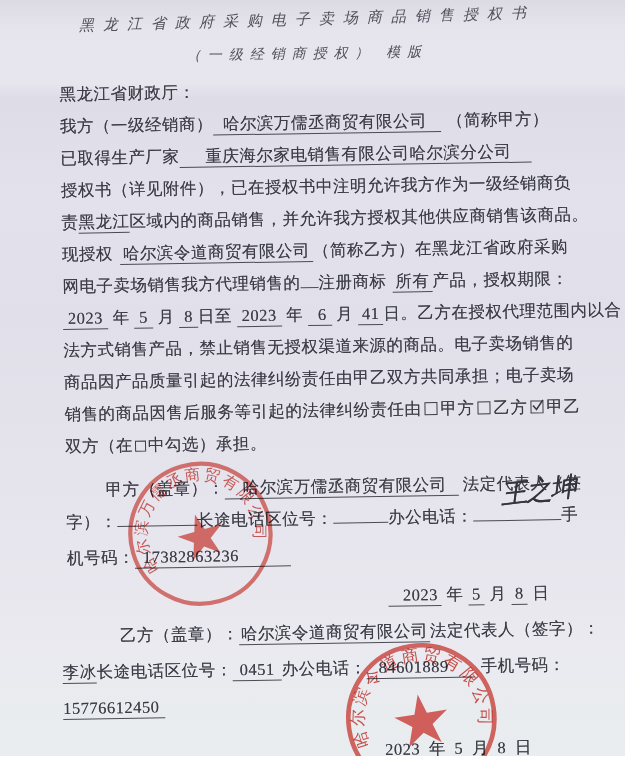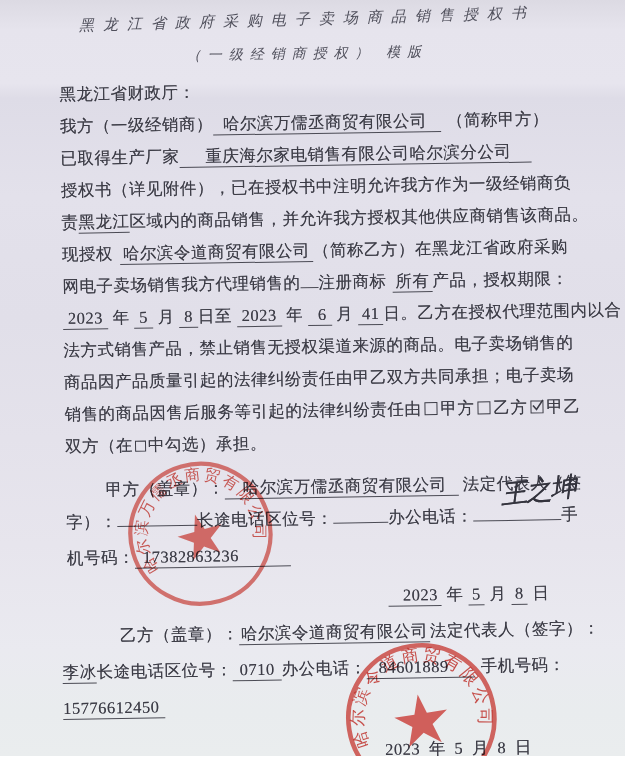--- a/index.html
+++ b/index.html
@@ -135,21 +135,21 @@
       <span>月</span>
       <span class="u" style="padding:0 4px 1px 4px">8</span>
       <span>日</span>
     </div>
 
     <div class="line" style="top:622px;padding-left:52px">
       <span>乙方（盖章）：</span><span class="u" style="padding:0 2px 1px 2px">哈尔滨令道商贸有限公司</span><span>法定代表人（签字）：</span>
     </div>
 
     <div class="line" style="top:658px;left:58px">
-      <span class="u">李冰</span><span>长途电话区位号：</span><span class="u" style="padding:0 7px 1px 7px">0710</span><span>办公电话：</span><span class="u" style="padding:0 26px 1px 12px">84601889</span><span style="margin-left:6px">手机号码：</span>
+      <span class="u">李冰</span><span>长途电话区位号：</span><span class="u" style="padding:0 7px 1px 7px">0451</span><span>办公电话：</span><span class="u" style="padding:0 26px 1px 12px">84601889</span><span style="margin-left:6px">手机号码：</span>
     </div>
 
     <div class="line" style="top:694px;left:58px">
       <span class="u" style="padding:0 6px 1px 0">15776612450</span>
     </div>
 
     <div class="line right" style="top:740px;padding-right:52px;width:462px">
       <span class="u" style="padding:0 4px 1px 14px">2023</span>
       <span>年</span>
       <span class="u" style="padding:0 4px 1px 4px">5</span>

